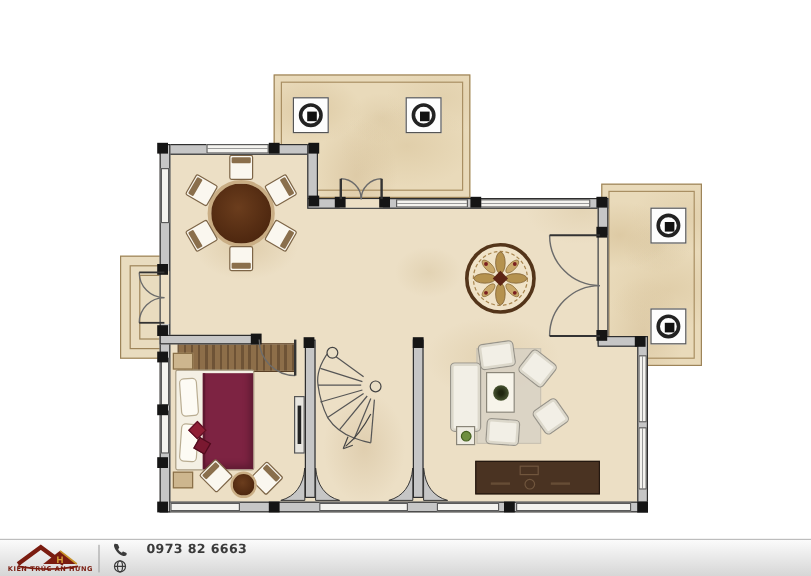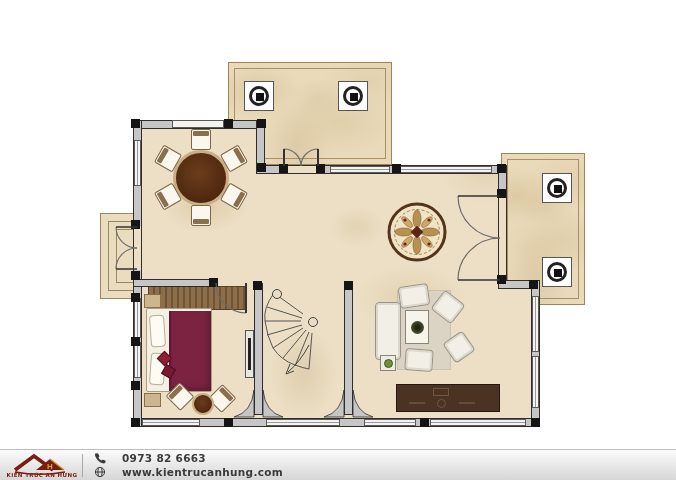--- a/index.html
+++ b/index.html
@@ -247,18 +247,17 @@
         <span class="contact">0973 82 6663</span>
       </div>
       <div class="crow">
         <svg width="12" height="12" viewBox="0 0 12 12">
           <g fill="none" stroke="#3b3b3b" stroke-width="1">
             <circle cx="6" cy="6" r="4.6"></circle>
             <ellipse cx="6" cy="6" rx="2.1" ry="4.6"></ellipse>
             <line x1="1.4" y1="6" x2="10.6" y2="6"></line>
           </g>
         </svg>
-        <span class="contact">www.kientrucanhung.com</span>
       </div>
     </div>
   </div>
 
 </div>
 
 </body></html>

